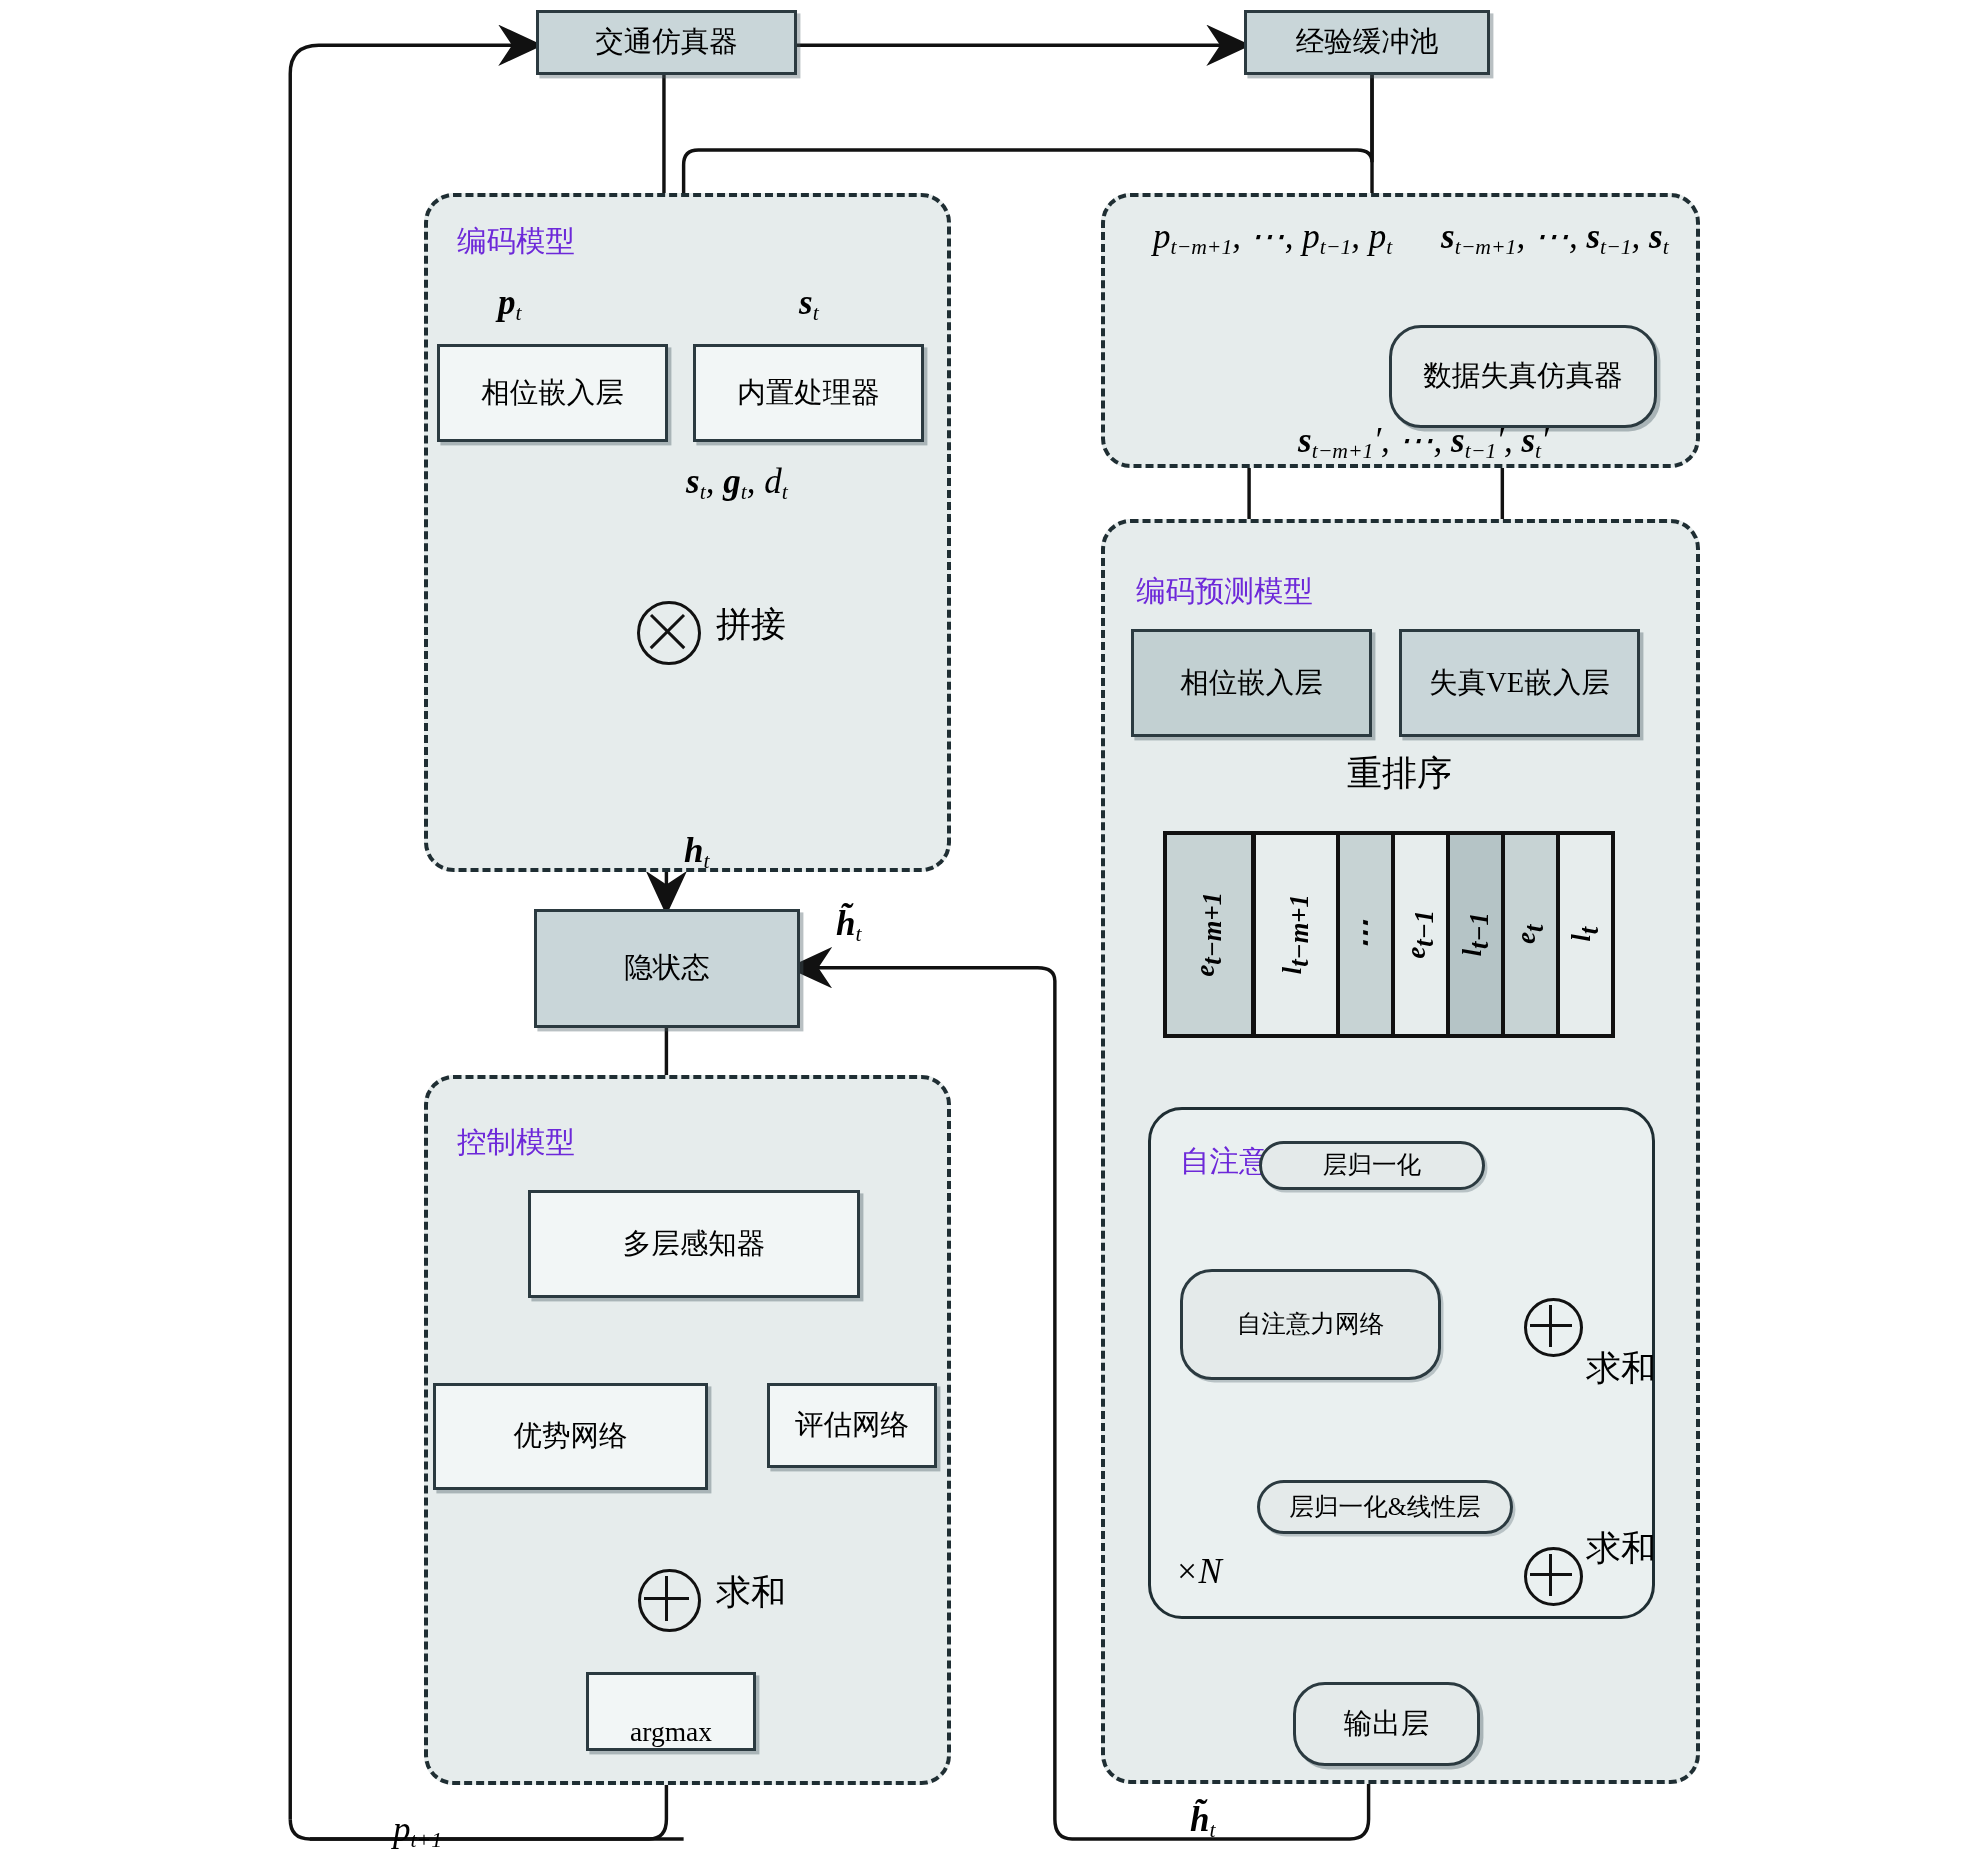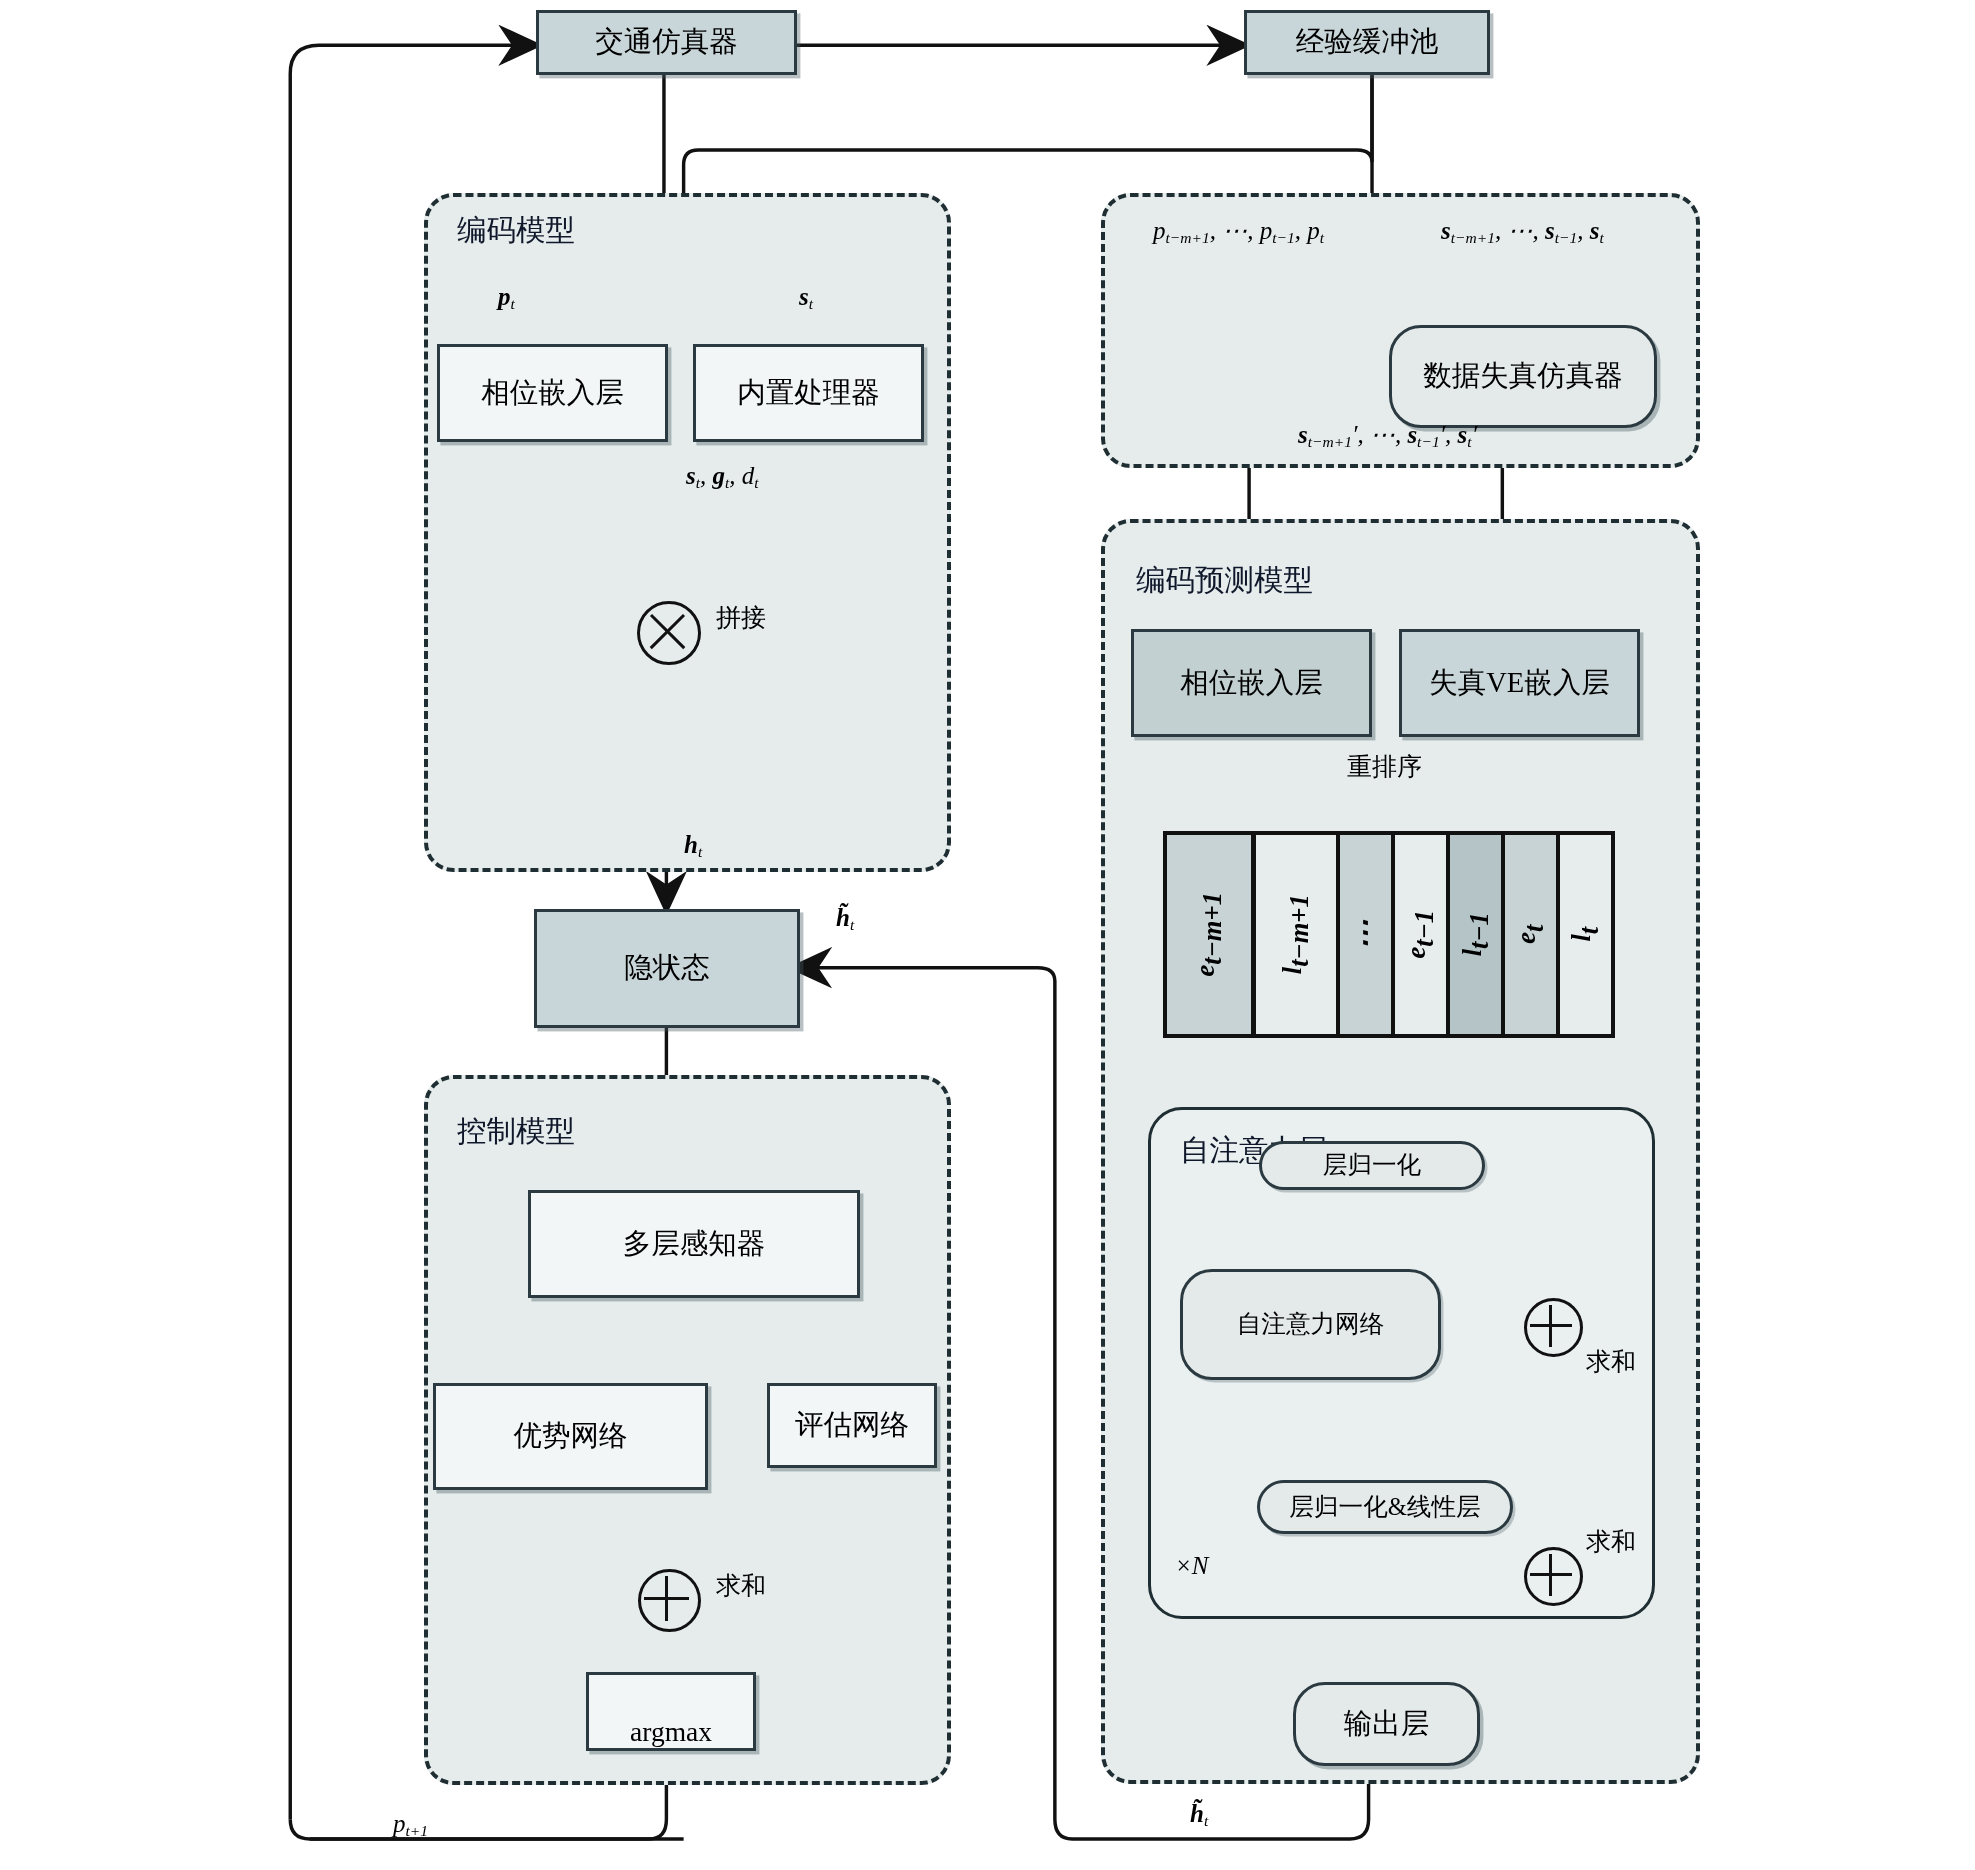--- a/index.html
+++ b/index.html
@@ -11,23 +11,24 @@
   .group{
     position:absolute;
     border:4.4px dashed #1f2e33;
     border-radius:29.5px;
     background:#e6ecec;
     box-sizing:border-box;
   }
   .group-title{
     position:absolute;
     font-size:29.5px;
-    color:#0f172a;
+    color:#6d28d9;
     white-space:nowrap;
     font-family:"Liberation Serif","DejaVu Serif",serif;
+    margin-top:11px;
   }
 
   
   .subgroup{
     position:absolute;
     border:3px solid #1f2e33;
     border-radius:34px;
     background:#eaf0f0;
     box-sizing:border-box;
   }
@@ -90,21 +91,21 @@
     font-style:italic;
     font-weight:bold;
   }
   .c-a{background:#c7d3d4;}
   .c-b{background:#e7eded;}
   .c-c{background:#b5c4c6;}
 
   
   .lbl{
     position:absolute;
-    font-size:25px;
+    font-size:35px;
     color:#000;
     white-space:nowrap;
     font-family:"Liberation Serif","DejaVu Serif",serif;
   }
   .lbl.math{font-style:italic;}
   .lbl.cn{font-style:normal;font-weight:normal;}
   .sub{font-size:.62em;vertical-align:-.28em;font-style:italic;}
   .bsym{font-weight:bold;font-style:italic;}
 </style>
 </head>

